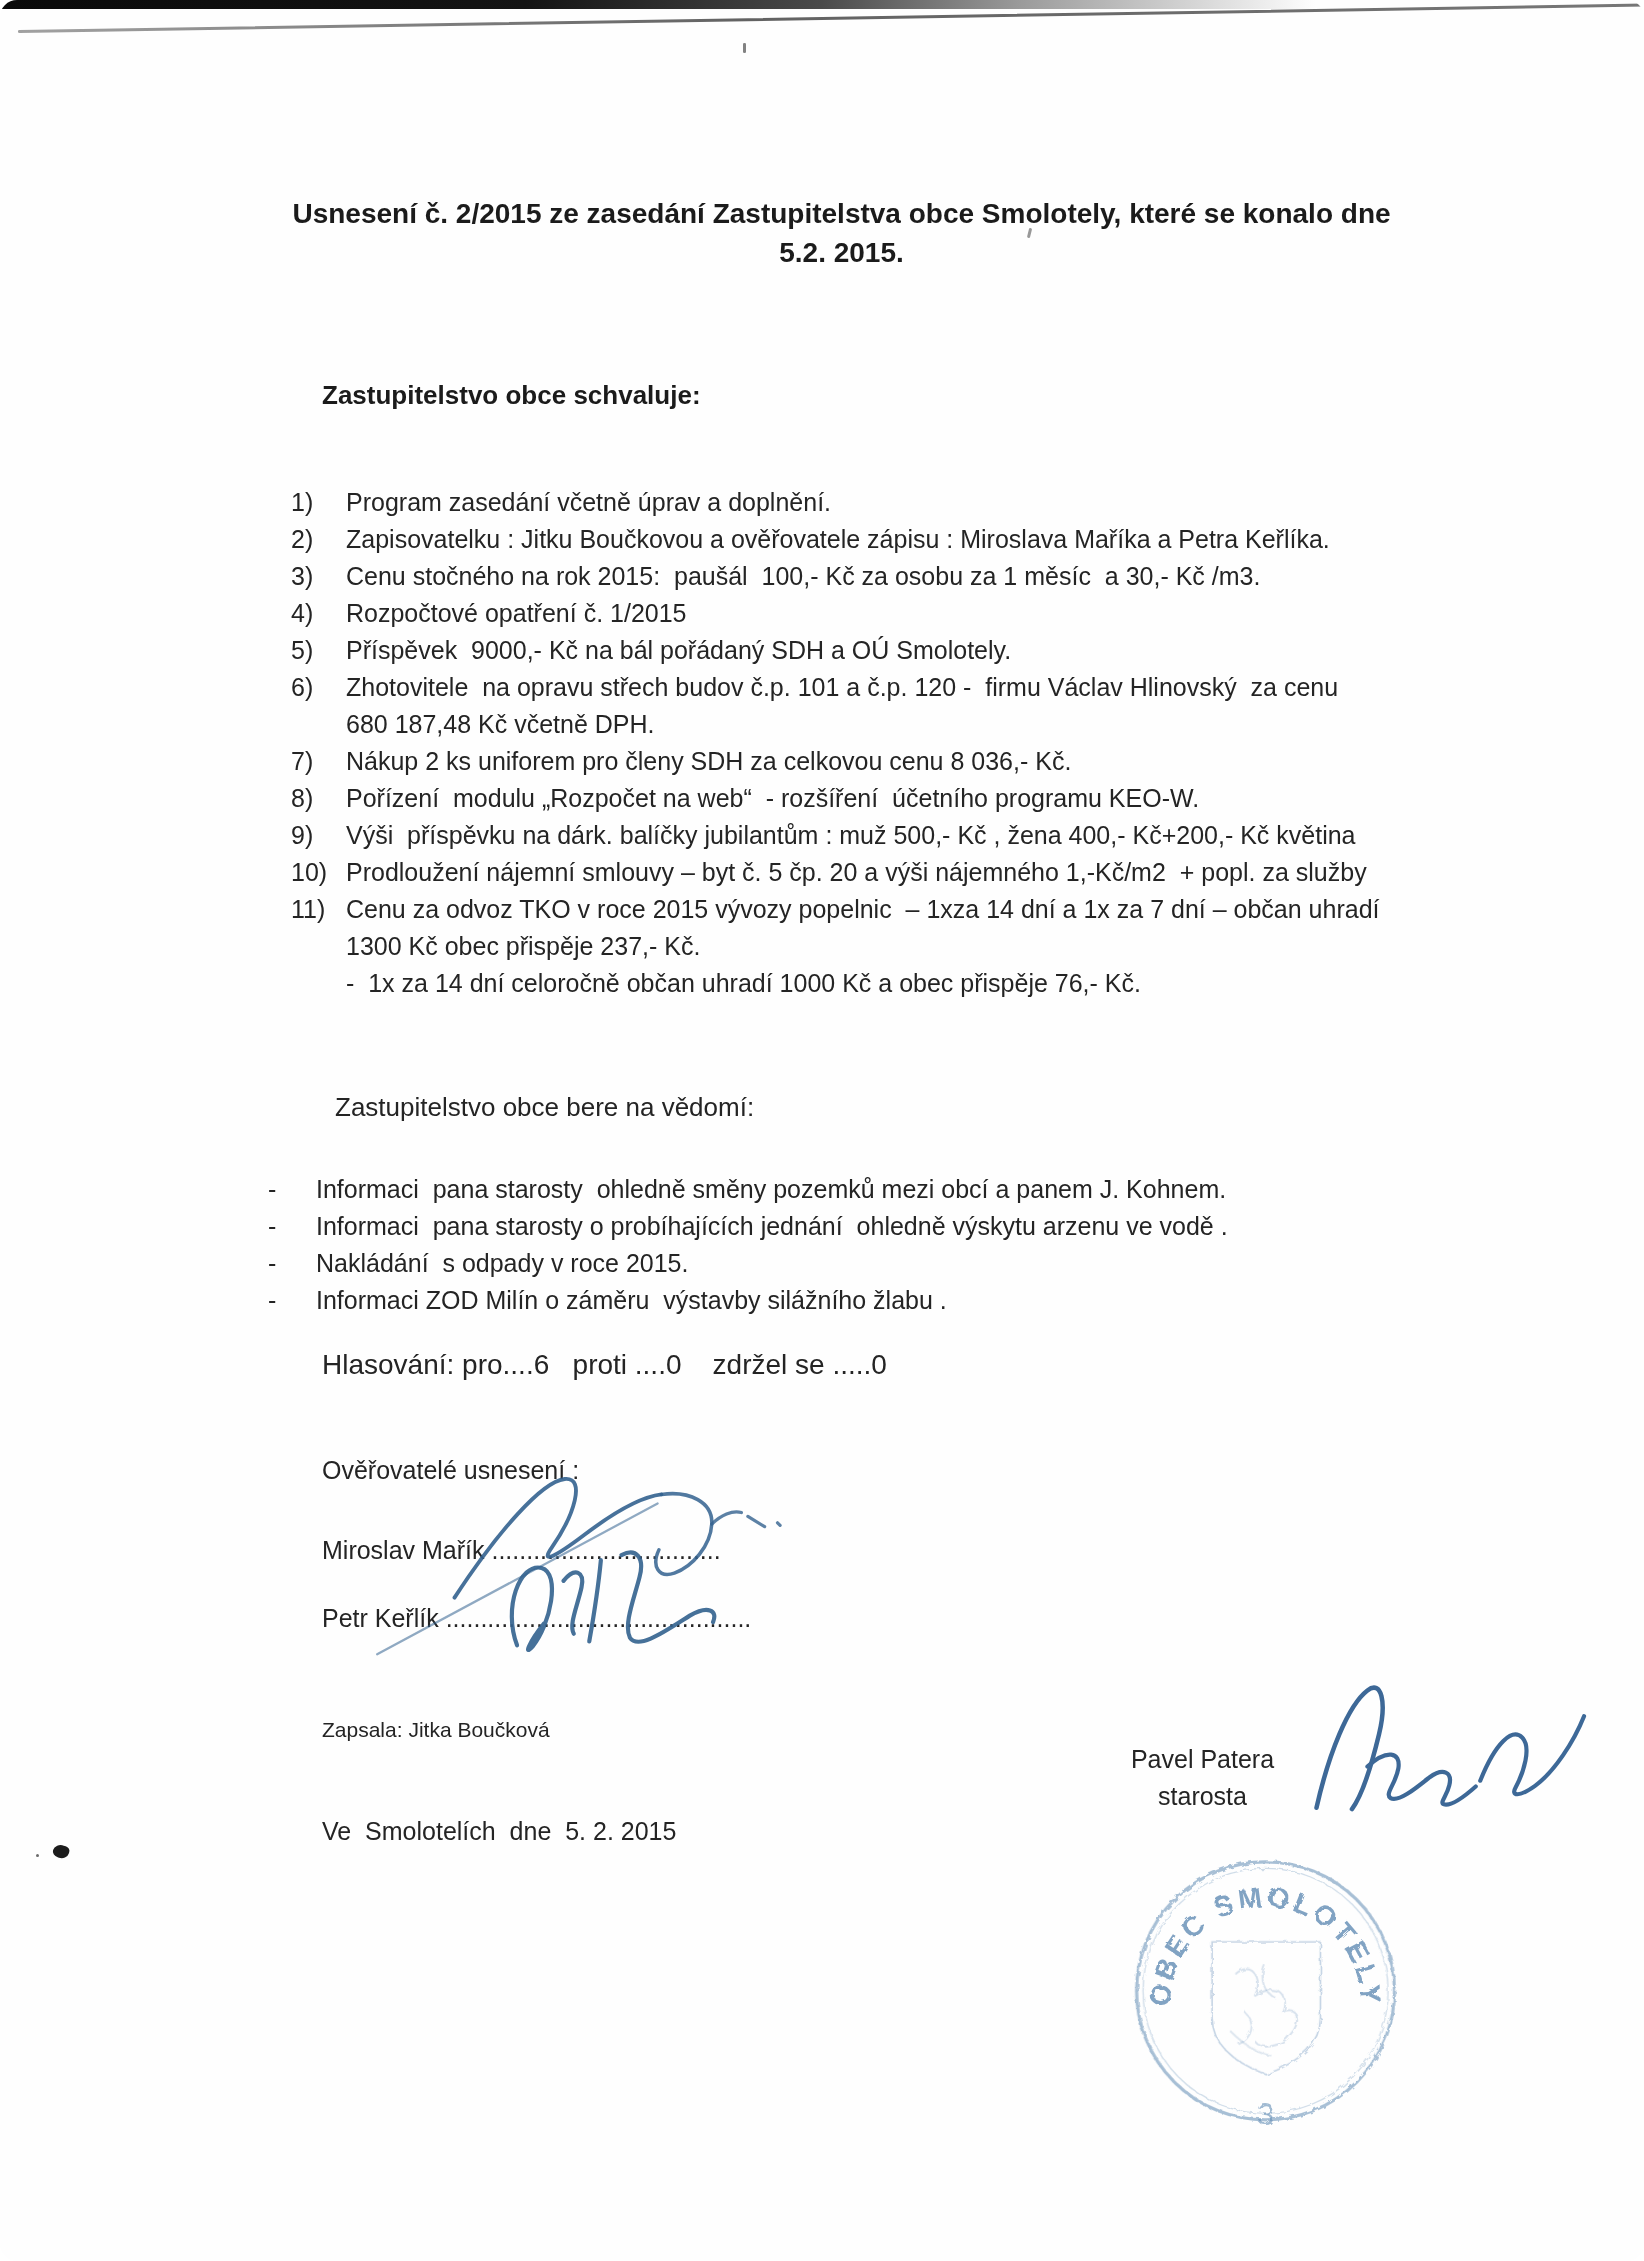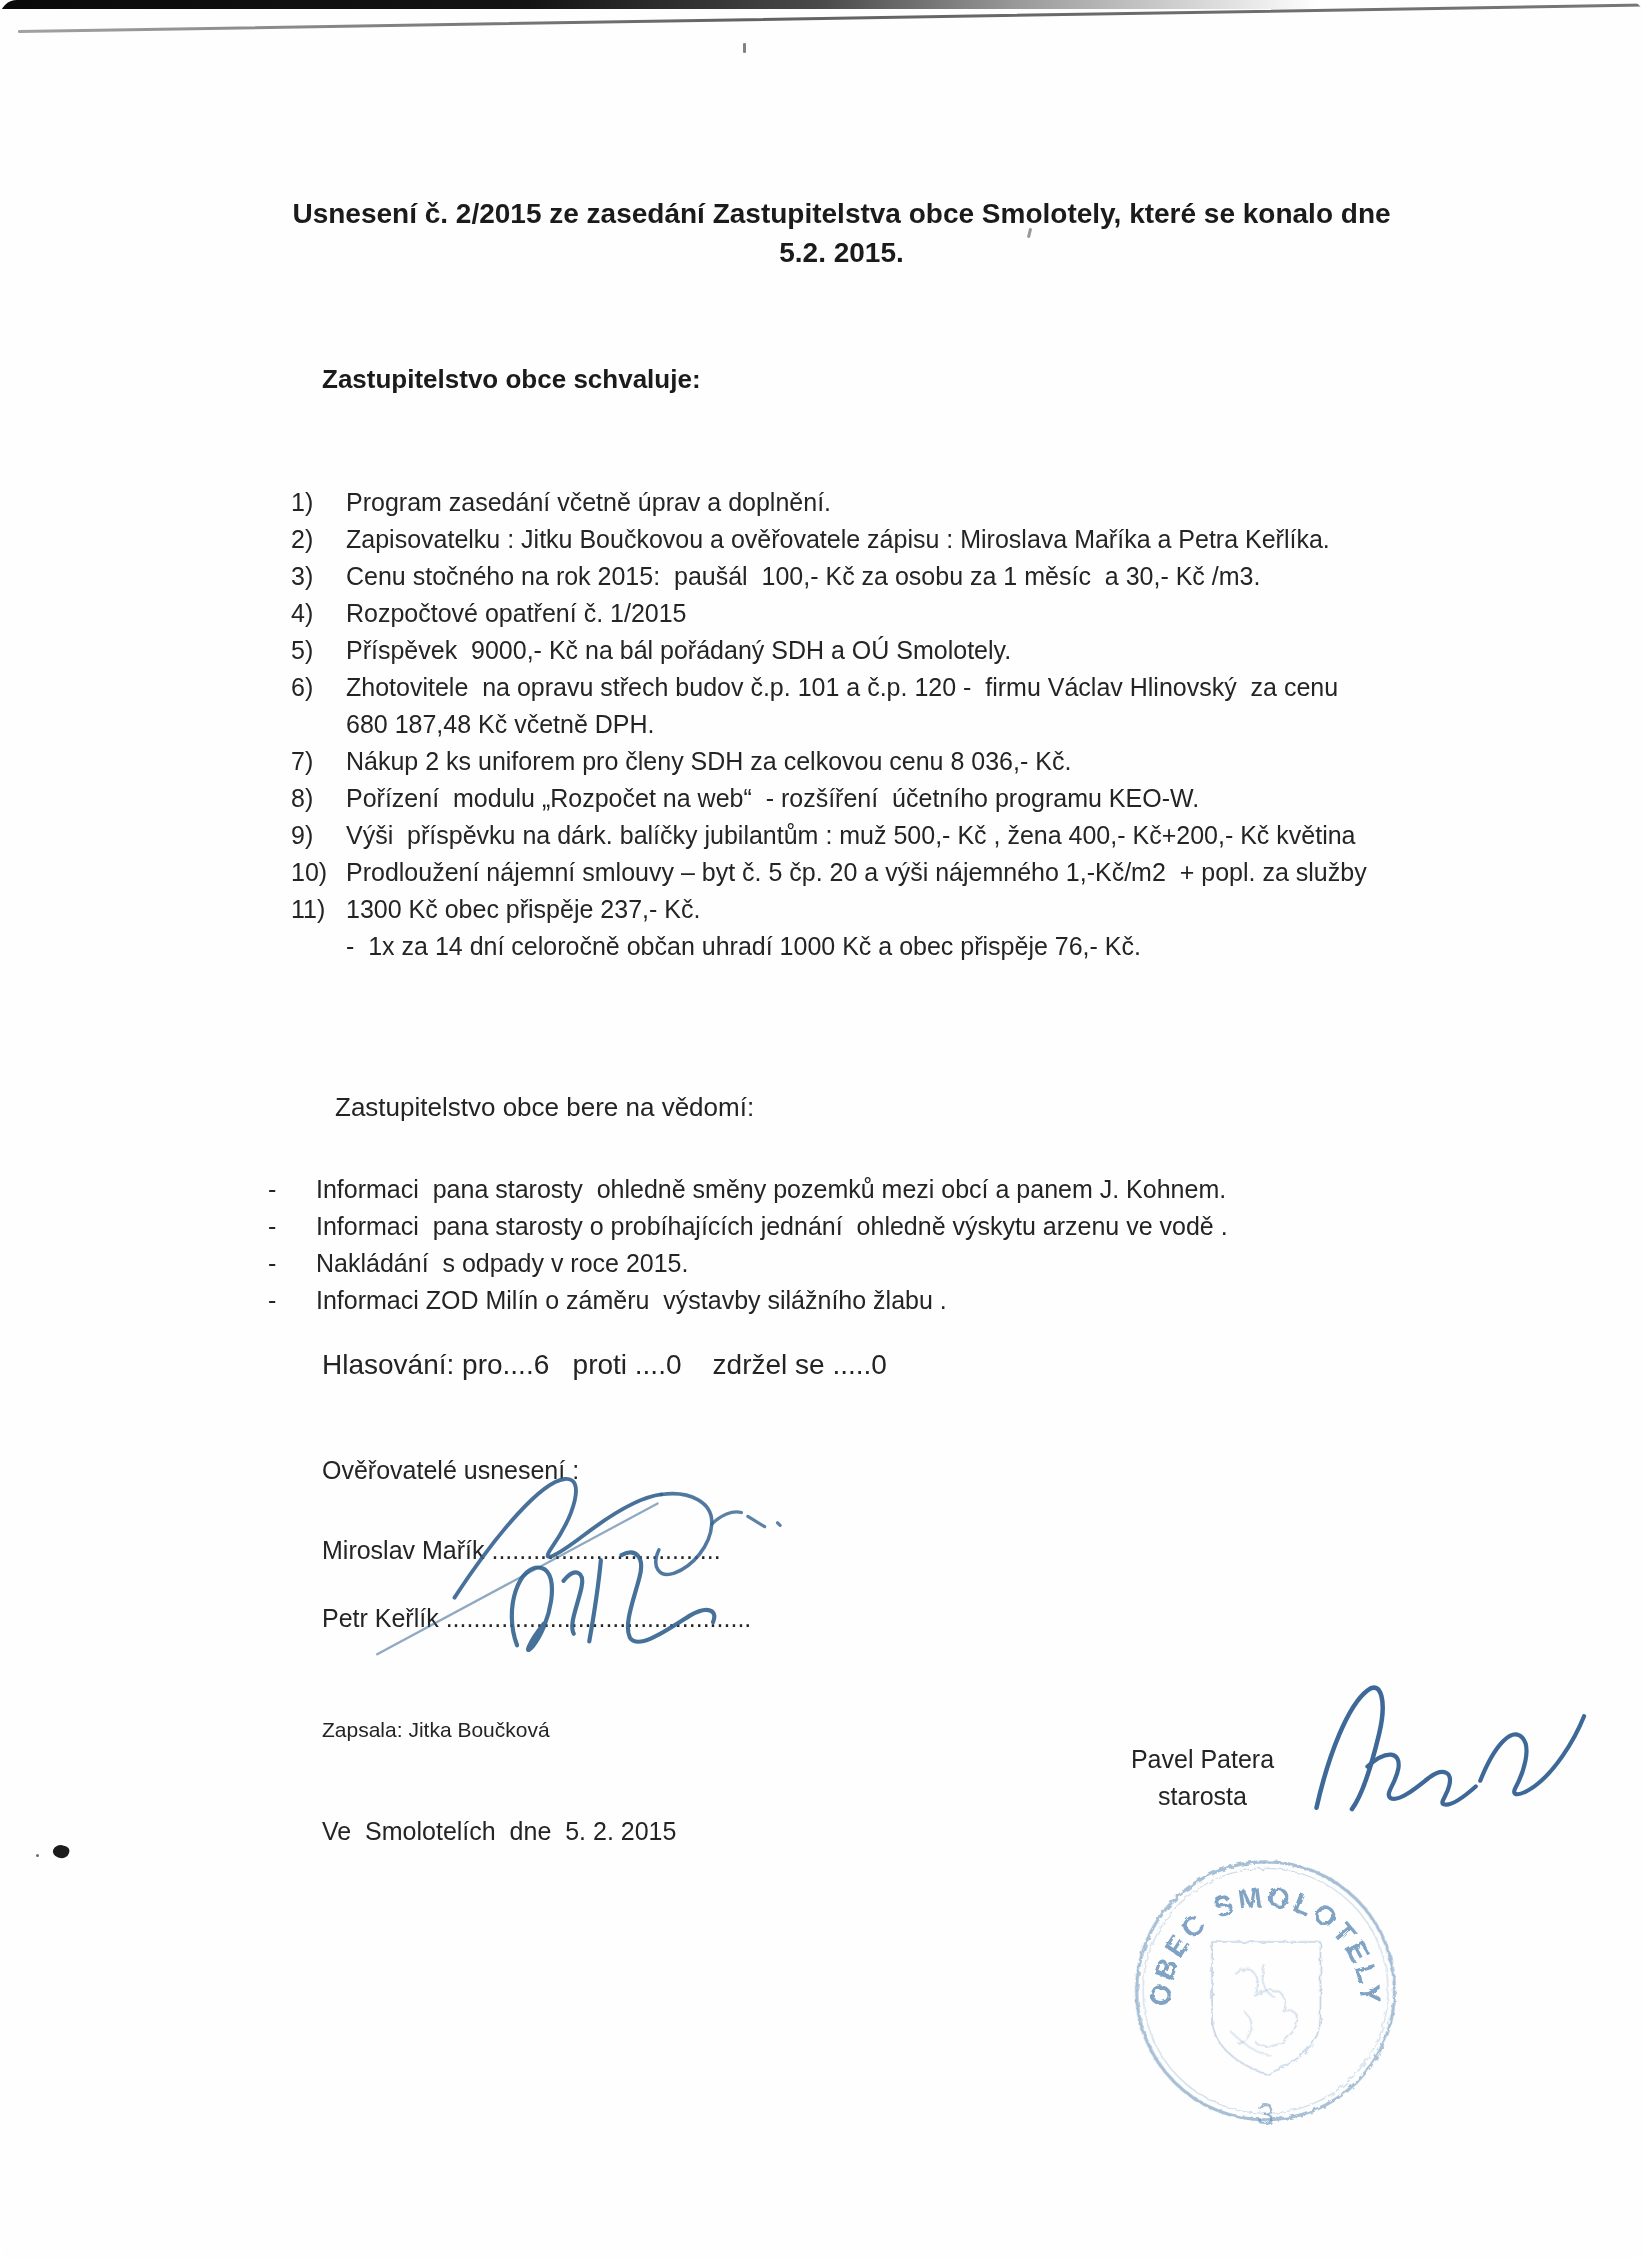--- a/index.html
+++ b/index.html
@@ -17,21 +17,21 @@
     background:linear-gradient(to right,#8a8a8a,#3b3b3b 45%,#555 100%);
     transform:rotate(-0.93deg);transform-origin:left center;opacity:.8;}
   .speck{position:absolute;background:#1c1c1c;}
   .speck-a{left:53px;top:1845px;width:15.5px;height:13px;border-radius:60% 35% 55% 45%;transform:rotate(18deg);}
   .speck-b{left:36px;top:1854px;width:3.2px;height:3.2px;border-radius:50%;opacity:.65;}
   .speck-c{left:1028px;top:228px;width:3.2px;height:10.3px;opacity:.45;transform:rotate(14deg);border-radius:1.3px;}
   .speck-d{left:743px;top:43px;width:2.6px;height:10.3px;opacity:.55;border-radius:1.3px;}
   
   .title{position:absolute;left:39px;top:194px;width:1605px;text-align:center;
     font-weight:bold;font-size:28px;line-height:39px;color:#1b1b1b;}
-  .h-schvaluje{position:absolute;left:322px;top:364px;font-weight:bold;font-size:26px;color:#1b1b1b;}
+  .h-schvaluje{position:absolute;left:322px;top:380px;font-weight:bold;font-size:26px;color:#1b1b1b;}
   .approves{position:absolute;left:291px;top:484px;}
   .li{display:flex;font-size:25px;}
   .li .num{flex:0 0 55px;line-height:37px;white-space:pre;}
   .li .t{line-height:37px;}
   .h-bere{position:absolute;left:335px;top:1092px;font-size:26px;}
   .acks{position:absolute;left:268px;top:1171px;font-size:25px;}
   .ack{display:flex;}
   .ack .dash{flex:0 0 48px;line-height:37px;white-space:pre;}
   .ack .t{line-height:37px;}
   .voting{position:absolute;left:322px;top:1349px;font-size:28px;text-align:right;}
@@ -121,20 +121,21 @@
     </div>
     <div class="li">
       <span class="num">10)</span>
       <span class="body">
           <span class="t">Prodloužení nájemní smlouvy – byt č. 5 čp. 20 a výši nájemného 1,-Kč/m2  + popl. za služby</span>
         </span>
     </div>
     <div class="li">
       <span class="num">11)</span>
       <span class="body">
+        <span class="t">Cenu za odvoz TKO v roce 2015 vývozy popelnic  – 1xza 14 dní a 1x za 7 dní – občan uhradí</span>
         <span class="t">1300 Kč obec přispěje 237,- Kč.</span>
         <span class="t">-  1x za 14 dní celoročně občan uhradí 1000 Kč a obec přispěje 76,- Kč.</span>
       </span>
     </div>
   </div>
 
   <div class="h-bere t">Zastupitelstvo obce bere na vědomí:</div>
 
   <div class="acks">
     <div class="ack">

